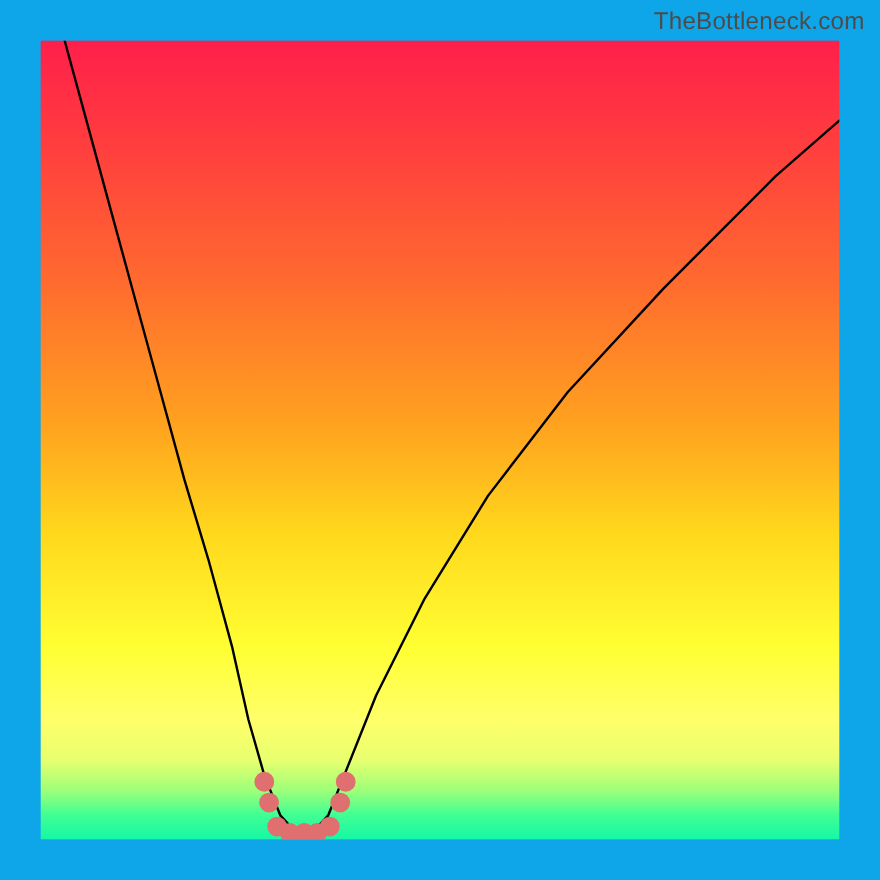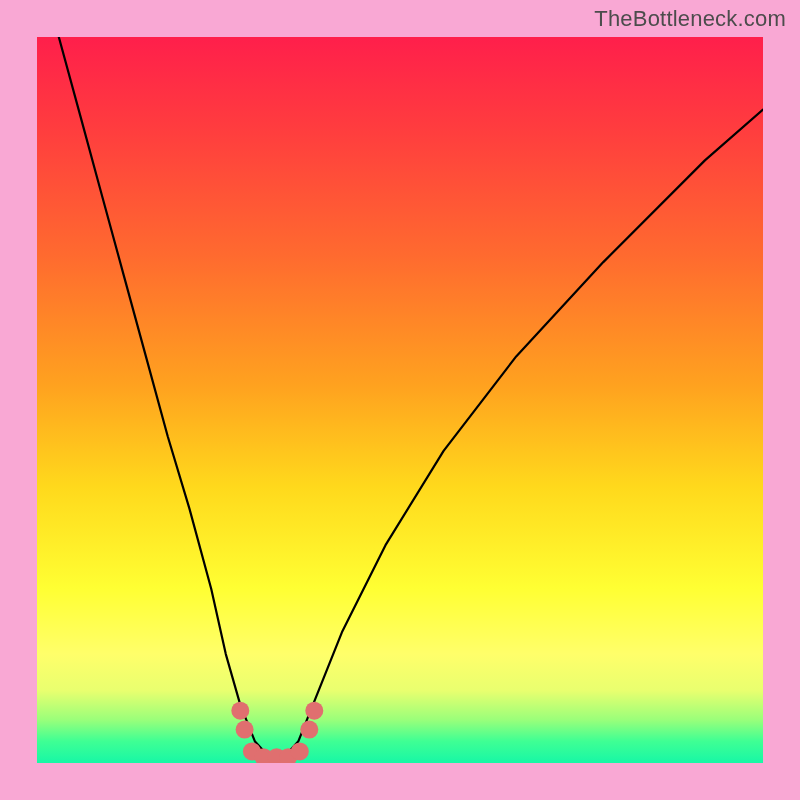--- a/index.html
+++ b/index.html
@@ -10,21 +10,21 @@
     overflow: hidden;
     background: #000;
     font-family: Arial, Helvetica, sans-serif;
   }
   .frame {
     position: absolute;
     left: 0;
     top: 0;
     width: 800px;
     height: 800px;
-    background: #f9a8d4;
+    background: #0ea5e9;
   }
   .plot-area {
     position: absolute;
     left: 37px;
     top: 37px;
     width: 726px;
     height: 726px;
     background: linear-gradient(
       to bottom,
       #ff1f4b 0%,

